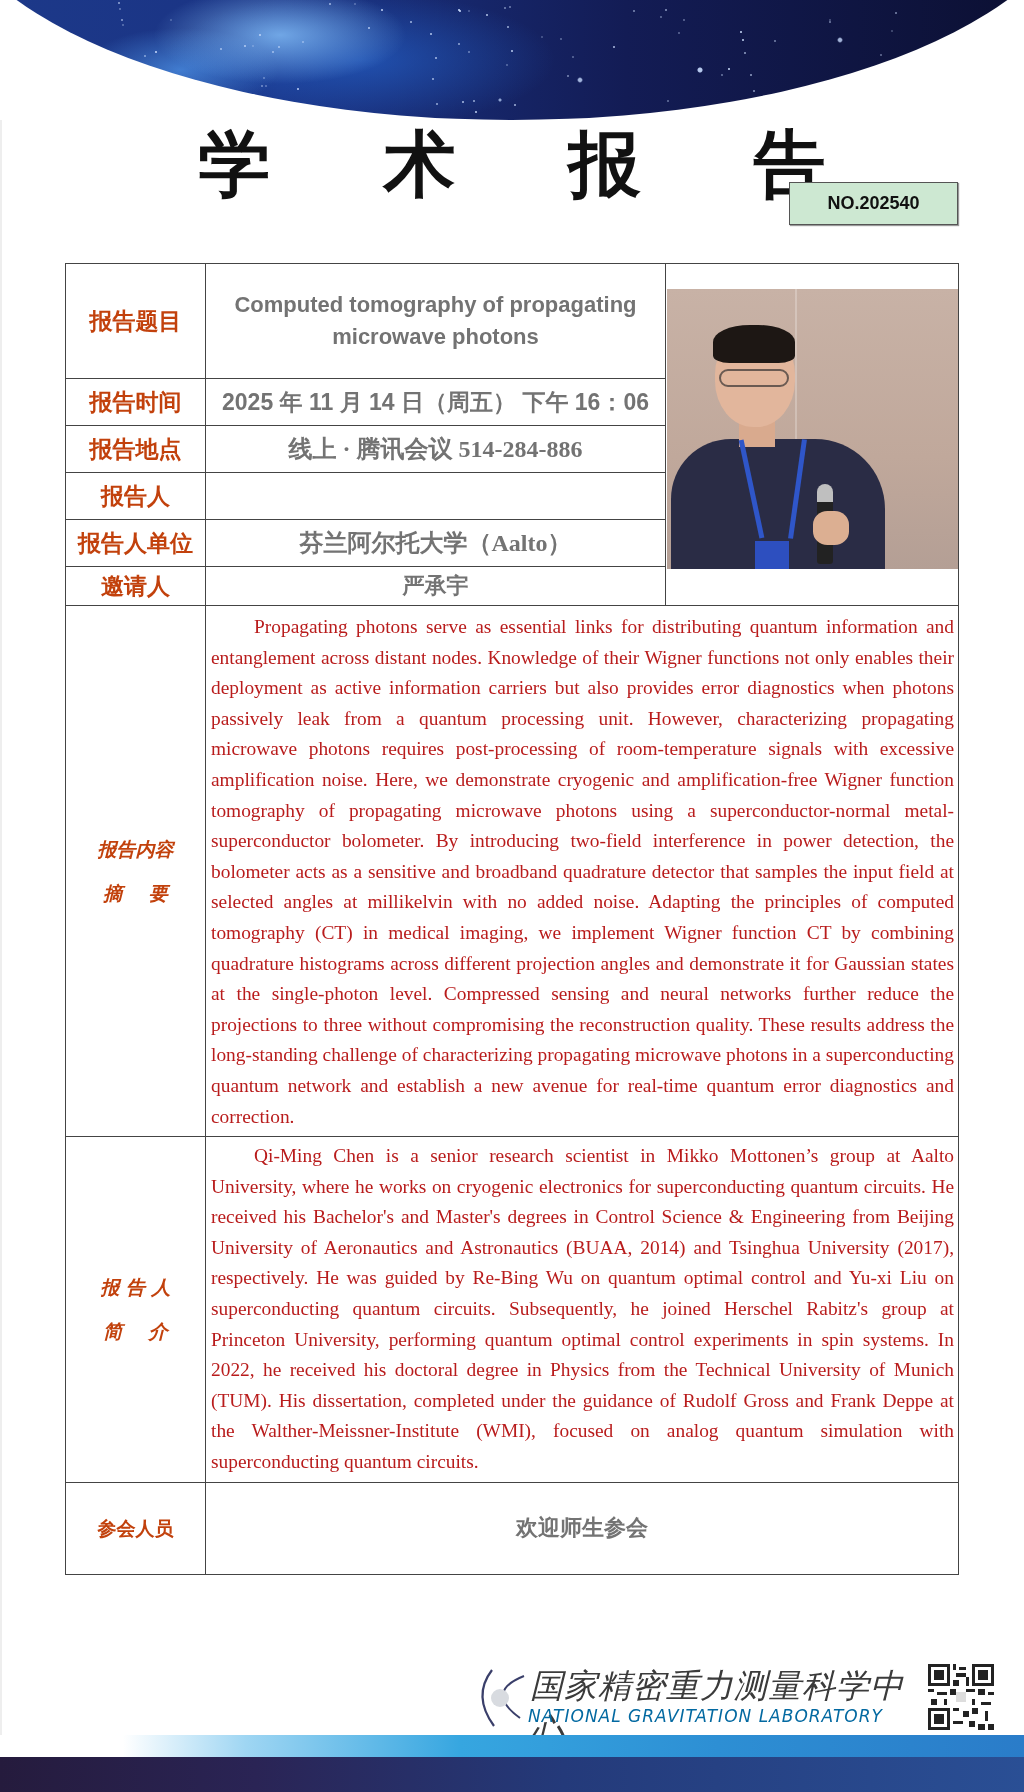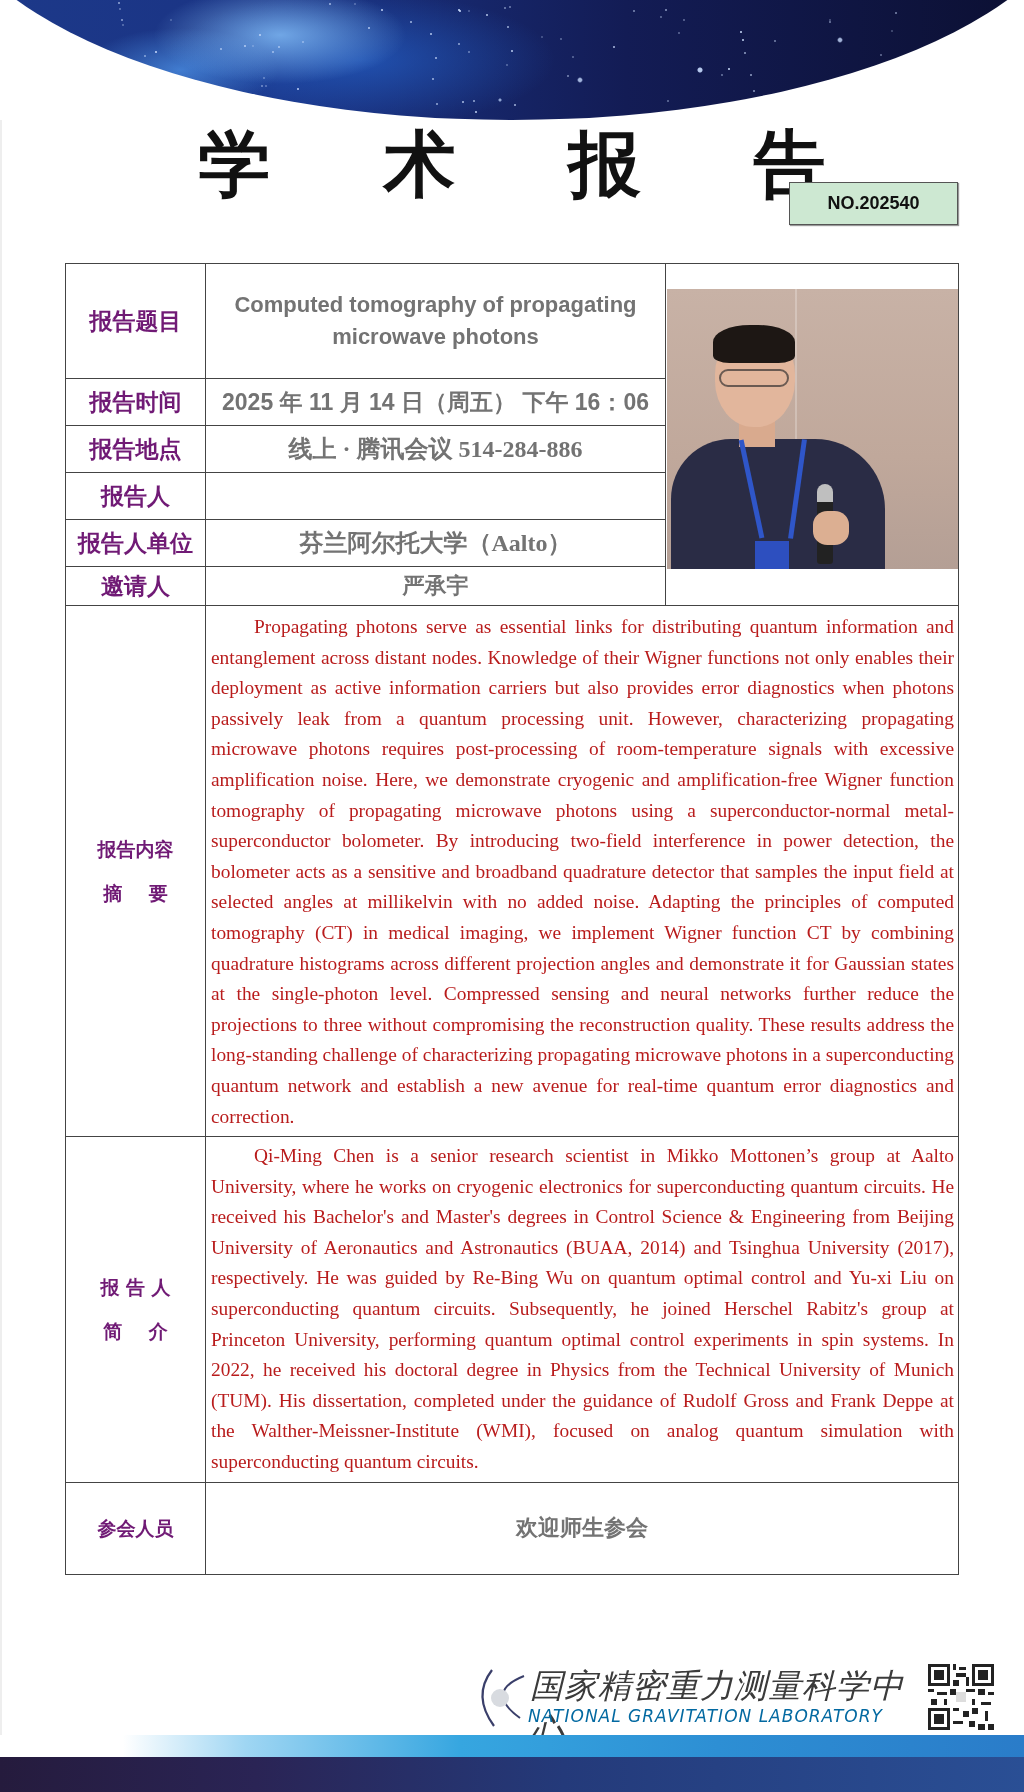--- a/index.html
+++ b/index.html
@@ -38,21 +38,21 @@
     font-family: "Liberation Sans", sans-serif; font-weight: bold; font-size: 18px; color: #111;
   }
 
   
   .tbl { position: absolute; left: 65px; top: 263px; width: 894px; border: 1.5px solid #444; }
   .row { display: flex; border-bottom: 1.5px solid #444; }
   .row:last-child { border-bottom: none; }
   .lbl {
     width: 140px; flex: none; border-right: 1.5px solid #444;
     display: flex; flex-direction: column; align-items: center; justify-content: center;
-    font-family: "DejaVu Sans", sans-serif; font-weight: bold; color: #701a75;
+    font-family: "DejaVu Sans", sans-serif; font-weight: bold; color: #c2410c;
   }
   .lbl.big { font-size: 23px; }
   .lbl.small { font-size: 19px; line-height: 44px; }
   .val {
     flex: 1; display: flex; align-items: center; justify-content: center; text-align: center;
     color: #737373; font-weight: bold;
   }
 
   .top-block { display: flex; border-bottom: 1.5px solid #444; }
   .top-left { width: 600px; flex: none; border-right: 1.5px solid #444; }
@@ -76,21 +76,21 @@
   .photo .hair { position: absolute; left: 46px; top: 36px; width: 82px; height: 38px; border-radius: 45% 45% 20% 20%; background: #1d1714; }
   .photo .glasses { position: absolute; left: 52px; top: 80px; width: 70px; height: 18px; border: 2px solid #6a5a52; border-radius: 9px; }
   .photo .neck { position: absolute; left: 72px; top: 132px; width: 36px; height: 26px; background: #d9aa8e; }
   .photo .shirt { position: absolute; left: 4px; top: 150px; width: 214px; height: 140px; border-radius: 60px 70px 0 0; background: #2a2c45; }
   .photo .lanyard { position: absolute; left: 82px; top: 150px; width: 5px; height: 100px; background: #2f56c9; transform: rotate(-12deg); }
   .photo .lanyard2 { position: absolute; left: 128px; top: 150px; width: 5px; height: 100px; background: #2f56c9; transform: rotate(8deg); }
   .photo .card { position: absolute; left: 88px; top: 252px; width: 34px; height: 28px; background: #2d4fbf; }
   .photo .mic { position: absolute; left: 150px; top: 195px; width: 16px; height: 80px; background: linear-gradient(#bfbfbf 0 22%, #222 22%); border-radius: 8px 8px 3px 3px; }
   .photo .hand { position: absolute; left: 146px; top: 222px; width: 36px; height: 34px; border-radius: 40%; background: #dcaf92; }
 
-  .row.r-abstract .lbl, .row.r-bio .lbl { font-size: 19px; }
+  .row.r-abstract .lbl, .row.r-bio .lbl { font-size: 19px; font-style: italic; }
   .para {
     flex: 1; padding: 4px 4px 4px 5px;
     font-family: "Liberation Serif", serif; font-size: 19.4px; line-height: 30.6px; color: #b91c1c;
     text-align: justify; text-indent: 43px; font-weight: normal;
   }
   .row.r-abstract .para { padding-top: 6px; }
   .row.r-attendees { height: 91px; }
   .val.v-welcome { font-size: 22px; font-family: "DejaVu Sans", sans-serif; }
 
   

